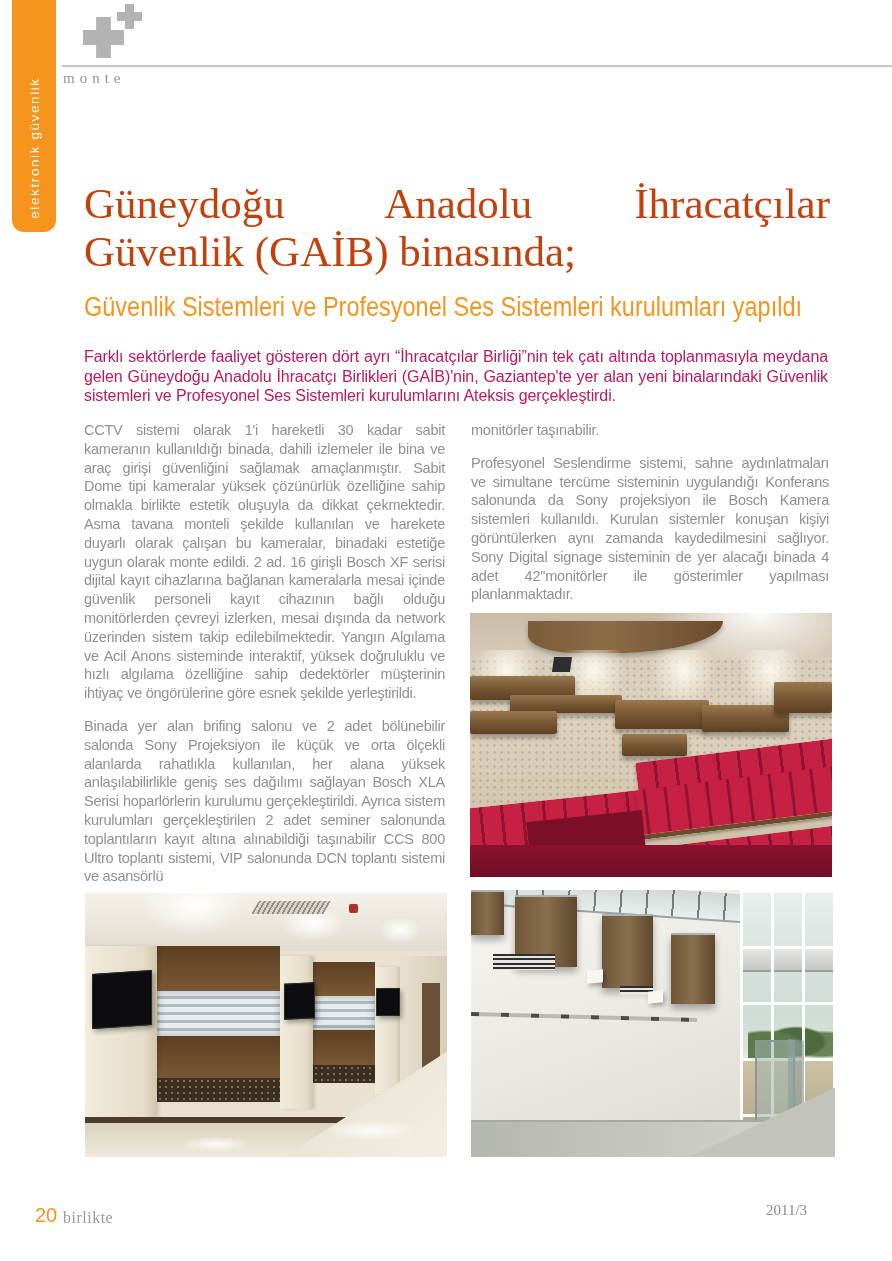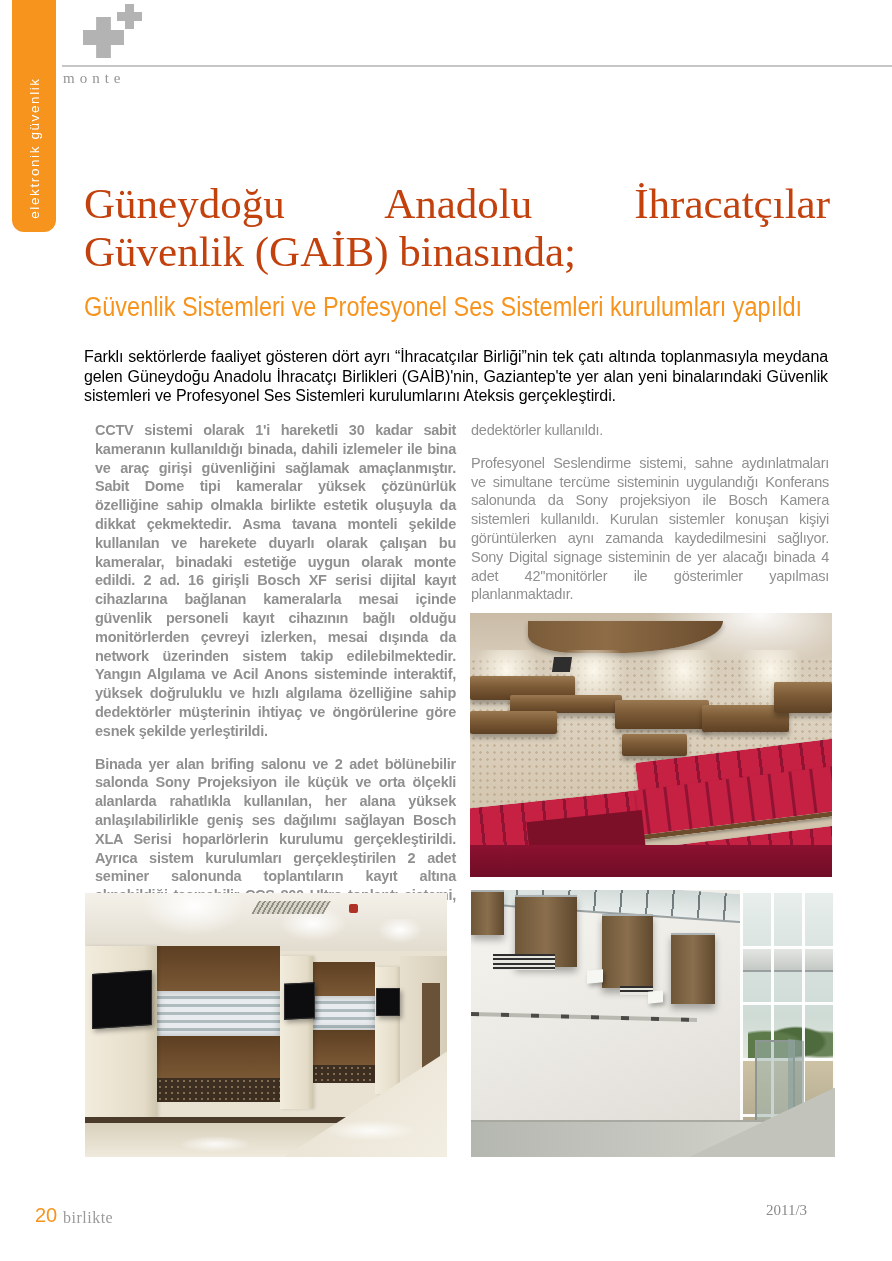--- a/index.html
+++ b/index.html
@@ -20,27 +20,27 @@
           font-size:15px;letter-spacing:5px;color:#949494;}
 
   
   .title{position:absolute;left:84px;top:180px;width:746px;font-family:"Liberation Serif",serif;
          font-size:43px;line-height:48px;color:#c2410c;}
   .title .l1{display:block;text-align:justify;text-align-last:justify;}
   .title .l2{display:block;}
   .subtitle{position:absolute;left:84px;top:292px;white-space:nowrap;color:#F7941E;
             font-size:27px;transform:scaleX(.87);transform-origin:0 0;}
   .intro{position:absolute;left:84px;top:347px;width:744px;font-size:16px;line-height:19.5px;
-         color:#000000;text-align:justify;letter-spacing:-.1px;}
+         color:#be185d;text-align:justify;letter-spacing:-.1px;}
 
   
   .col{position:absolute;top:421px;font-size:14.5px;line-height:18.8px;color:#909090;
        text-align:justify;letter-spacing:-.25px;}
   .col p{margin:0 0 14px 0;}
-  .col.left{left:95px;width:361px;font-weight:bold;}
+  .col.left{left:84px;width:361px;}
   .col.right{left:471px;width:358px;}
 
   
   .pagenum{position:absolute;left:35px;top:1204px;font-size:20px;color:#F7941E;}
   .brand{position:absolute;left:63px;top:1209px;font-family:"Liberation Serif",serif;
          font-size:16px;color:#9a9a9a;letter-spacing:.5px;}
   .issue{position:absolute;left:766px;top:1202px;font-family:"Liberation Serif",serif;
          font-size:15px;color:#8a8a8a;}
 
   
@@ -135,21 +135,21 @@
 </h1>
 <div class="subtitle">Güvenlik Sistemleri ve Profesyonel Ses Sistemleri kurulumları yapıldı</div>
 
 <div class="intro">Farklı sektörlerde faaliyet gösteren dört ayrı “İhracatçılar Birliği”nin tek çatı altında toplanmasıyla meydana gelen Güneydoğu Anadolu İhracatçı Birlikleri (GAİB)'nin, Gaziantep'te yer alan yeni binalarındaki Güvenlik sistemleri ve Profesyonel Ses Sistemleri kurulumlarını Ateksis gerçekleştirdi.</div>
 
 <div class="col left">
   <p>CCTV sistemi olarak 1'i hareketli 30 kadar sabit kameranın kullanıldığı binada, dahili izlemeler ile bina ve araç girişi güvenliğini sağlamak amaçlanmıştır. Sabit Dome tipi kameralar yüksek çözünürlük özelliğine sahip olmakla birlikte estetik oluşuyla da dikkat çekmektedir. Asma tavana monteli şekilde kullanılan ve harekete duyarlı olarak çalışan bu kameralar, binadaki estetiğe uygun olarak monte edildi. 2 ad. 16 girişli Bosch XF serisi dijital kayıt cihazlarına bağlanan kameralarla mesai içinde güvenlik personeli kayıt cihazının bağlı olduğu monitörlerden çevreyi izlerken, mesai dışında da network üzerinden sistem takip edilebilmektedir. Yangın Algılama ve Acil Anons sisteminde interaktif, yüksek doğruluklu ve hızlı algılama özelliğine sahip dedektörler müşterinin ihtiyaç ve öngörülerine göre esnek şekilde yerleştirildi.</p>
   <p>Binada yer alan brifing salonu ve 2 adet bölünebilir salonda Sony Projeksiyon ile küçük ve orta ölçekli alanlarda rahatlıkla kullanılan, her alana yüksek anlaşılabilirlikle geniş ses dağılımı sağlayan Bosch XLA Serisi hoparlörlerin kurulumu gerçekleştirildi. Ayrıca sistem kurulumları gerçekleştirilen 2 adet seminer salonunda toplantıların kayıt altına alınabildiği taşınabilir CCS 800 Ultro toplantı sistemi, VIP salonunda DCN toplantı sistemi ve asansörlü</p>
 </div>
 <div class="col right">
-  <p>dedektörler kullanıldı.</p>
+  <p>monitörler taşınabilir.</p>
   <p>Profesyonel Seslendirme sistemi, sahne aydınlatmaları ve simultane tercüme sisteminin uygulandığı Konferans salonunda da Sony projeksiyon ile Bosch Kamera sistemleri kullanıldı. Kurulan sistemler konuşan kişiyi görüntülerken aynı zamanda kaydedilmesini sağlıyor. Sony Digital signage sisteminin de yer alacağı binada 4 adet 42''monitörler ile gösterimler yapılması planlanmaktadır.</p>
 </div>
 
 <div class="photo photo1">
   <div class="p1-bg"></div>
   <div class="p1-glow"></div>
   <div class="p1-ceilwood"></div>
   <div class="p1-dots"></div>
   <div class="p1-pool" style="left:1%;width:18%;"></div>
   <div class="p1-pool" style="left:25%;width:18%;"></div>

